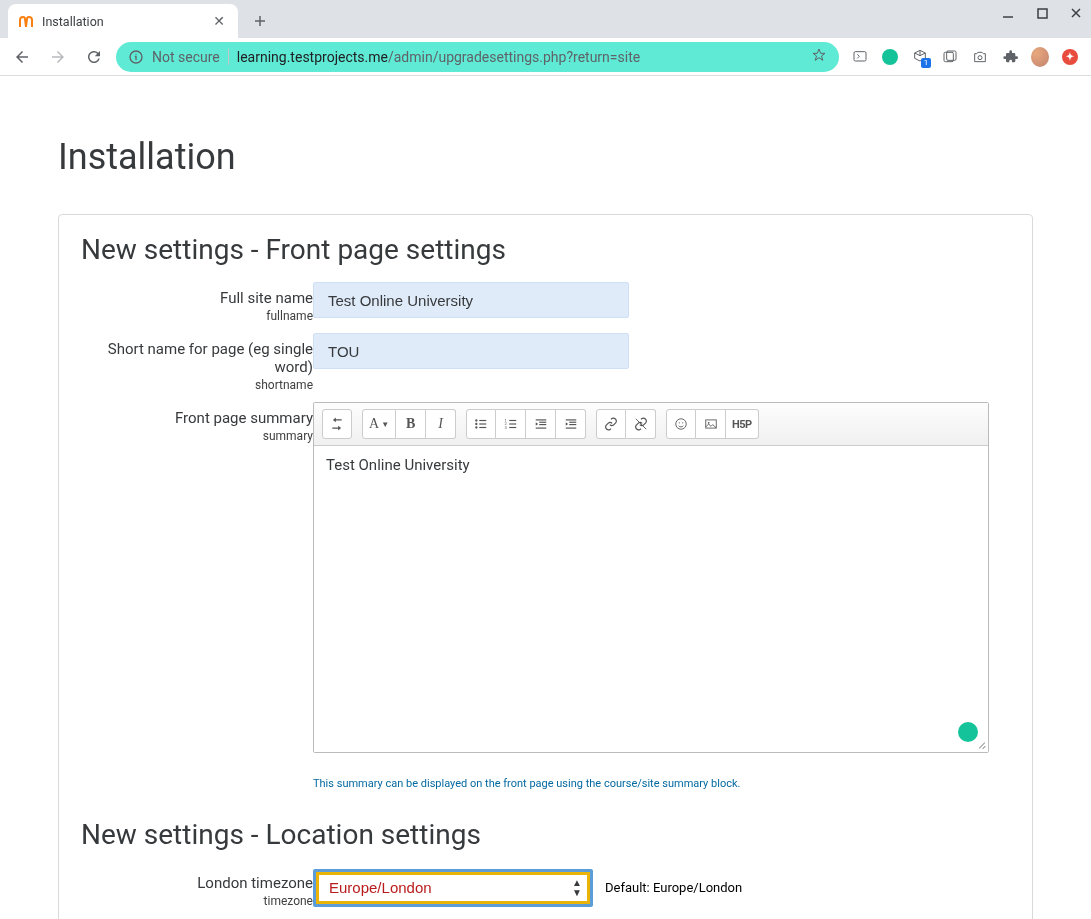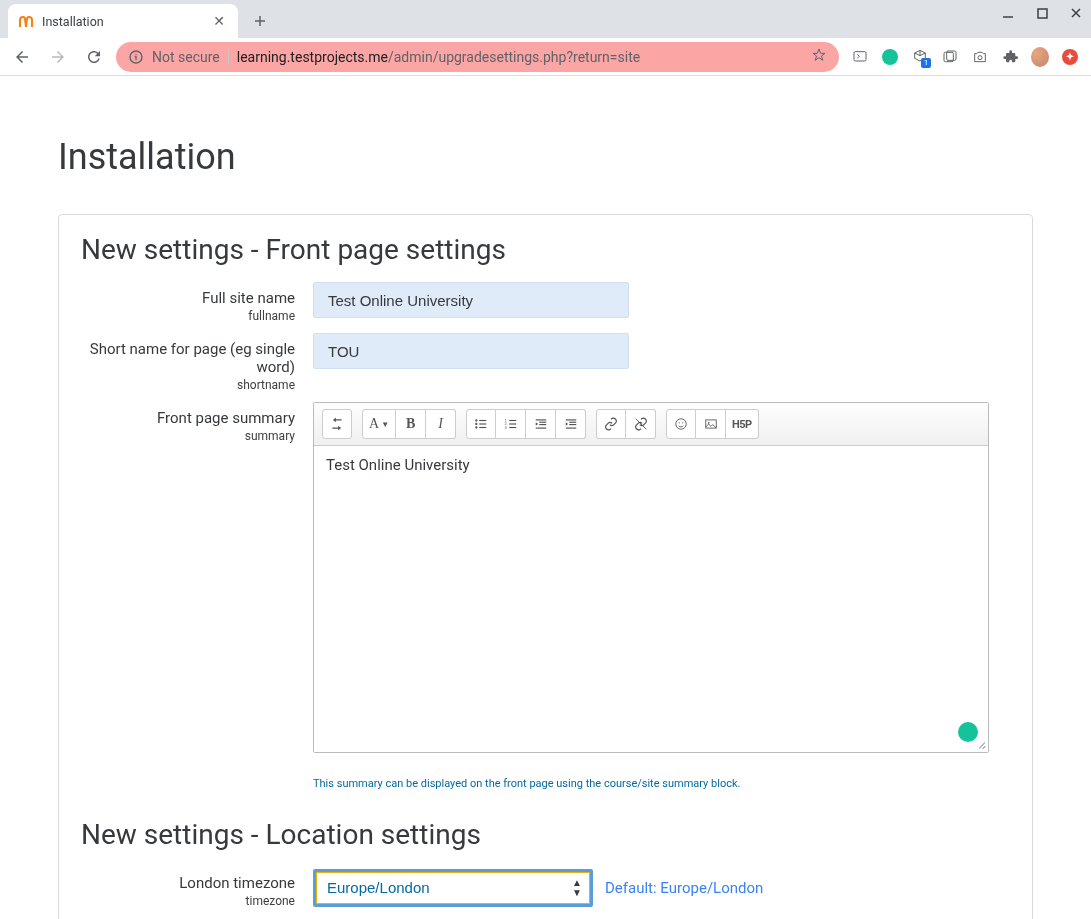--- a/index.html
+++ b/index.html
@@ -13,21 +13,21 @@
 .tab .favicon svg { width:16px; height:16px; }
 .tab .title { font-size: 12.5px; color: #3c4043; flex: 1; }
 .tab .close { color: #5f6368; font-size: 14px; cursor: pointer; width: 18px; text-align:center; }
 .new-tab { width: 28px; height: 28px; display: flex; align-items: center; justify-content: center; color: #5f6368; margin-left: 8px; margin-bottom: 3px; cursor: pointer; }
 .win-controls { position: absolute; right: 6px; top: 6px; display: flex; gap: 16px; color: #3c4043; }
 .win-controls span { width: 18px; text-align:center; cursor:pointer; font-size:14px; }
 
 .toolbar { background: #fff; height: 38px; display: flex; align-items: center; padding: 0 8px; gap: 8px; border-bottom: 1px solid #dadce0; }
 .nav-btn { width: 28px; height: 28px; display:flex; align-items:center; justify-content:center; color:#5f6368; cursor:pointer; border-radius:50%; }
 .nav-btn.disabled { color: #b8bbbe; }
-.omnibox { flex: 1; height: 30px; background: #fca5a5; border-radius: 15px; display: flex; align-items: center; padding: 0 12px; gap: 8px; font-size: 14px; color: #5f6368; }
+.omnibox { flex: 1; height: 30px; background: #5eead4; border-radius: 15px; display: flex; align-items: center; padding: 0 12px; gap: 8px; font-size: 14px; color: #5f6368; }
 .omnibox .url { color: #202124; }
 .omnibox .url .path { color: #5f6368; }
 .omnibox .not-secure { padding-right: 8px; border-right: 1px solid #c4c7ca; }
 .omnibox .star { margin-left:auto; color:#5f6368; }
 .ext-icons { display:flex; gap:12px; align-items:center; padding: 0 4px; }
 .ext-icons .ext { width:18px; height:18px; display:flex; align-items:center; justify-content:center; cursor:pointer; position:relative; }
 .grammarly { width:16px; height:16px; border-radius:50%; background:#15c39a; }
 .cube-badge::after { content:'1'; position:absolute; bottom:-2px; right:-2px; background:#1a73e8; color:#fff; font-size:8px; width:10px; height:10px; border-radius:2px; display:flex; align-items:center; justify-content:center; }
 .avatar { width:20px; height:20px; border-radius:50%; background: radial-gradient(circle at 30% 30%, #e8a87c, #c38370); }
 .red-dot { width:16px; height:16px; border-radius:50%; background:#e74c3c; display:flex; align-items:center; justify-content:center; color:#fff; font-size:10px; font-weight:bold; }
@@ -37,21 +37,21 @@
 .viewport::-webkit-scrollbar { width: 16px; }
 .viewport::-webkit-scrollbar-track { background: #f1f1f1; }
 .viewport::-webkit-scrollbar-thumb { background: #c1c1c1; border-radius: 0; }
 
 .page { padding: 50px 58px 40px 58px; }
 h1.page-title { font-size: 36px; font-weight: 400; color: #373a3c; margin-bottom: 36px; margin-top: 10px;}
 .card { border: 1px solid #d9d9d9; border-radius: 4px; padding: 18px 22px 30px 22px; }
 h2.section-title { font-size: 28px; font-weight: 400; color: #373a3c; margin-bottom: 16px; }
 
 .form-row { display:flex; margin-bottom: 10px; }
-.form-label-col { width: 232px; text-align: right; padding-right: 18px; padding-top: 7px; }
+.form-label-col { width: 232px; text-align: right; padding-top: 7px; }
 .form-label { font-size: 15px; color: #373a3c; display:block; }
 .form-label-small { font-size: 12px; color: #404040; display:block; margin-top:2px; }
 .form-field-col { flex:1; }
 
 .text-input { width: 316px; height: 36px; background: #e0ebf9; border: 1px solid #d0dff5; border-radius: 2px; padding: 0 14px; font-size: 15px; color: #373a3c; }
 
 
 .editor { border: 1px solid #bbb; border-radius: 2px; width: 676px; position:relative; }
 .editor-toolbar { background: linear-gradient(#fdfdfd, #f0f0f0); border-bottom: 1px solid #ccc; padding: 6px 8px; display:flex; gap: 10px; }
 .btn-group { display:flex; }
@@ -64,23 +64,23 @@
 .grammarly-badge { position:absolute; right:10px; bottom:10px; width:20px; height:20px; border-radius:50%; background:#15c39a; }
 .resize-handle { position:absolute; right:2px; bottom:2px; width:12px; height:12px; }
 .resize-handle::before, .resize-handle::after { content:''; position:absolute; background:#999; }
 .resize-handle::before { width:8px; height:1px; bottom:4px; right:0; transform: rotate(-45deg); }
 .resize-handle::after { width:4px; height:1px; bottom:2px; right:0; transform: rotate(-45deg); }
 
 .help-text { font-size: 11px; color: #0369a1; margin-top: 24px; }
 
 
 .select-wrap { position: relative; width: 280px; border: 3px solid #5b9dd9; border-radius: 2px; }
-.select { width: 100%; height: 32px; padding: 0 28px 0 10px; font-size:15px; color:#0369a1; background:#fff; border:1px solid #eab308; appearance:none; cursor:pointer; }
+.select { width: 100%; height: 32px; padding: 0 28px 0 10px; font-size:15px; color:#b91c1c; background:#fff; border:3px solid #eab308; appearance:none; cursor:pointer; }
 .select-arrow { position:absolute; right:8px; top:50%; transform:translateY(-50%); pointer-events:none; color:#373a3c; font-size:10px; line-height:1; }
-.default-hint { font-size:15px; color:#3b82f6; margin-left: 12px; }
+.default-hint { font-size:13px; color:#000000; margin-left: 12px; }
 .select-row .form-field-col { display:flex; align-items:center; }
 </style>
 </head>
 <body>
 
 <div class="browser-chrome">
   <div class="tab-strip">
     <div class="tab">
       <span class="favicon">
         <svg viewBox="0 0 16 16">

